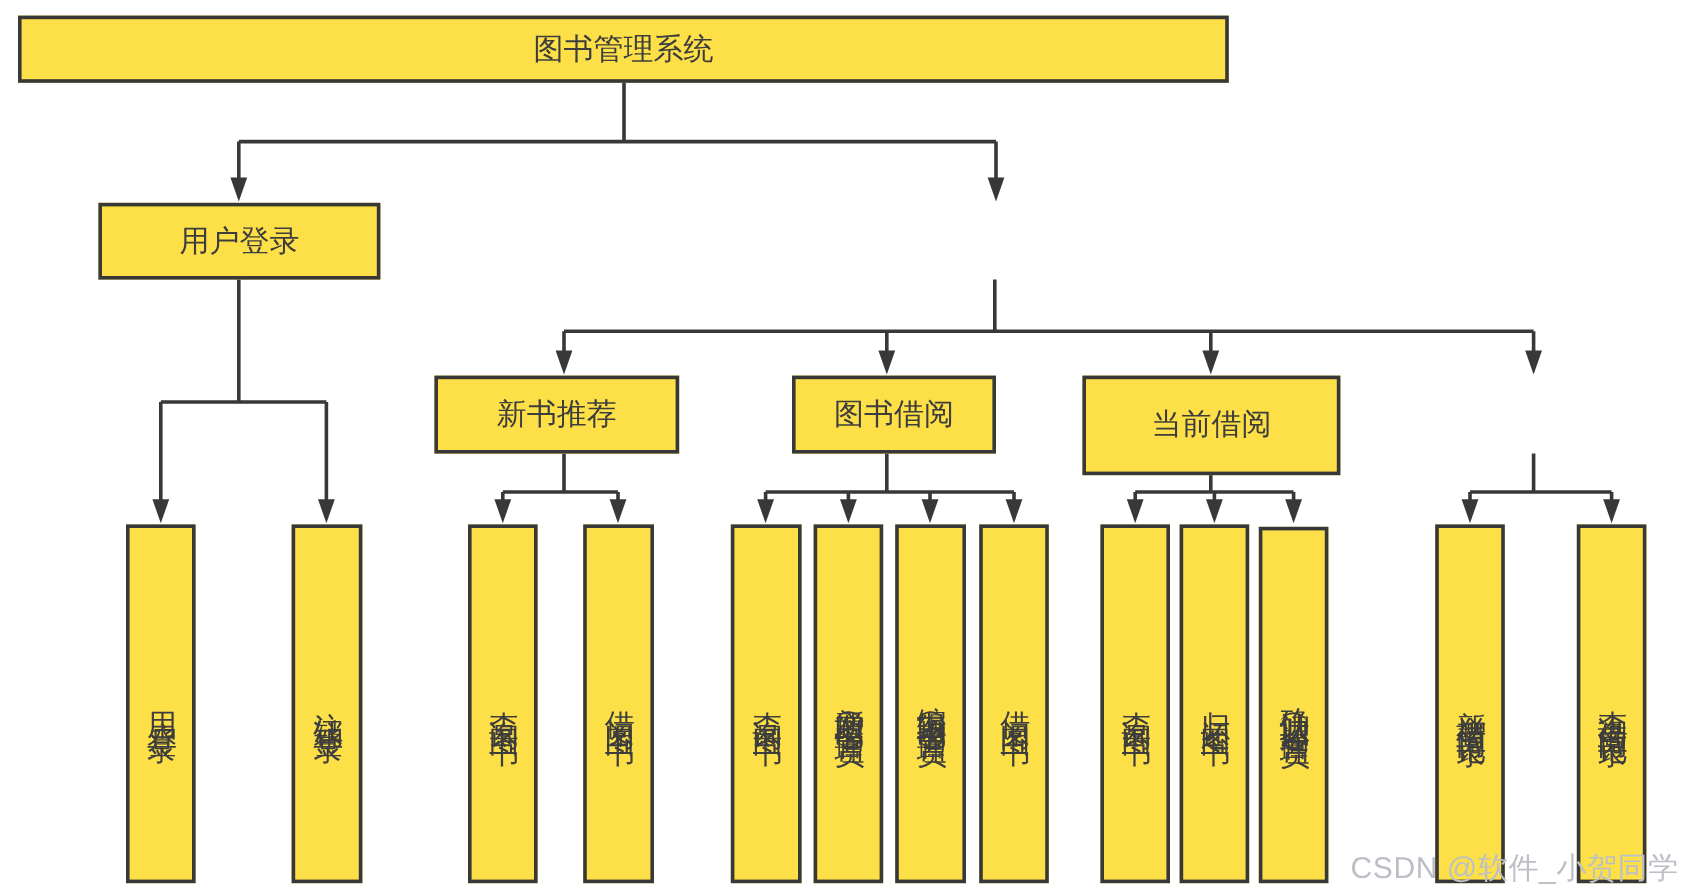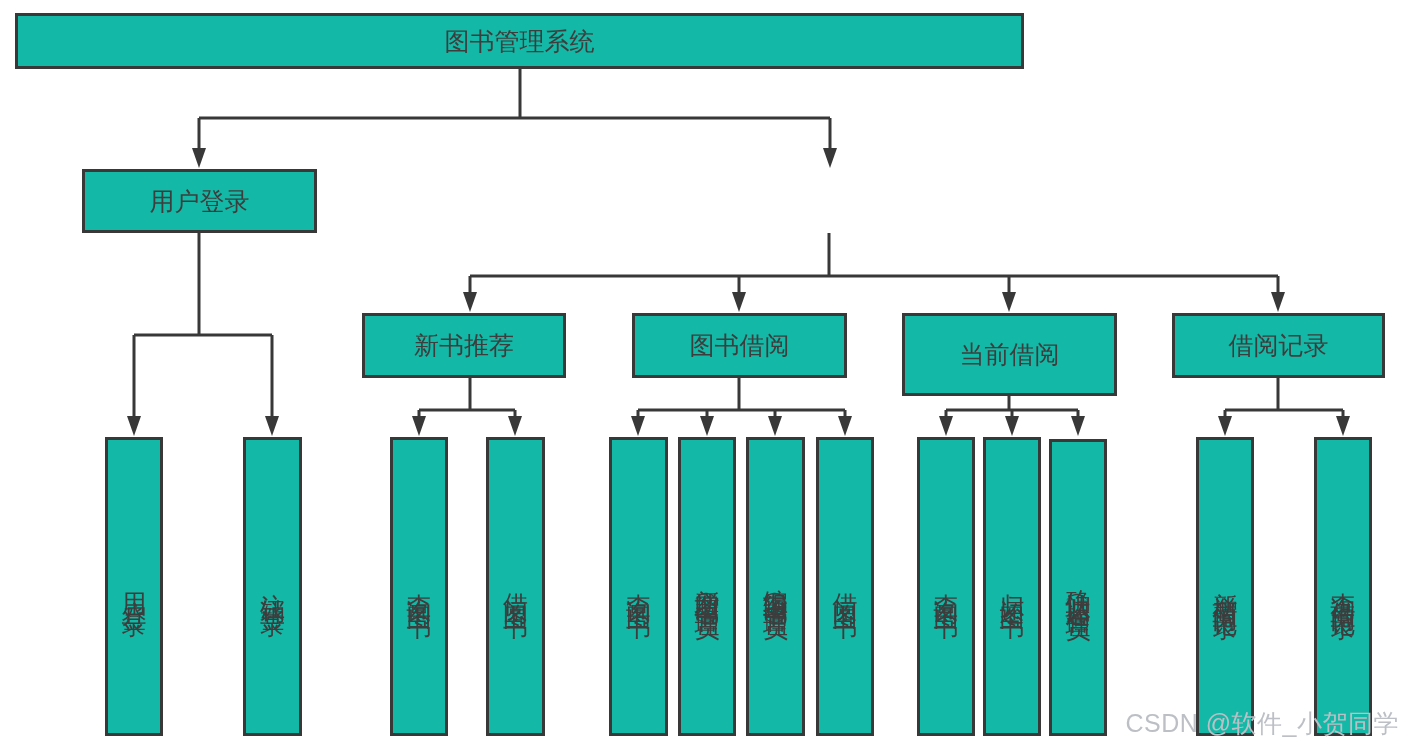--- a/index.html
+++ b/index.html
@@ -16,21 +16,21 @@
     font-family:"Liberation Sans","DejaVu Sans",sans-serif;
     color:var(--text);
     overflow:hidden;
   }
   .wires{position:absolute;left:0;top:0;width:1405px;height:747px;}
   .wires path{stroke:var(--line);stroke-width:3;fill:none;}
   .wires polygon{fill:var(--line);stroke:none;}
   .node{
     position:absolute;
     box-sizing:border-box;
-    background:#14b8a6;
+    background:#fde047;
     border:3px solid var(--line);
     display:flex;align-items:center;justify-content:center;
     font-size:25px;
     line-height:1;
     text-align:center;
     white-space:nowrap;
   }
   .vnode span{
     writing-mode:vertical-rl;
     text-orientation:mixed;
@@ -90,28 +90,25 @@
     <span>图书管理系统</span>
   </div>
 
   <div class="node" style="left:82px;top:169px;width:235px;height:64px">
     <span>用户登录</span>
   </div>
 
   <div class="node" style="left:362px;top:313px;width:204px;height:65px">
     <span>新书推荐</span>
   </div>
-  <div class="node" style="left:632px;top:313px;width:215px;height:65px">
+  <div class="node" style="left:660px;top:313px;width:170px;height:65px">
     <span>图书借阅</span>
   </div>
   <div class="node" style="left:902px;top:313px;width:215px;height:83px">
     <span>当前借阅</span>
-  </div>
-  <div class="node" style="left:1172px;top:313px;width:213px;height:65px">
-    <span>借阅记录</span>
   </div>
 
   <div class="node vnode" style="left:105px;top:437px;width:58px;height:299px">
     <span>用户登录</span>
   </div>
   <div class="node vnode" style="left:243px;top:437px;width:59px;height:299px">
     <span>注销登录</span>
   </div>
 
   <div class="node vnode" style="left:390px;top:437px;width:58px;height:299px">

